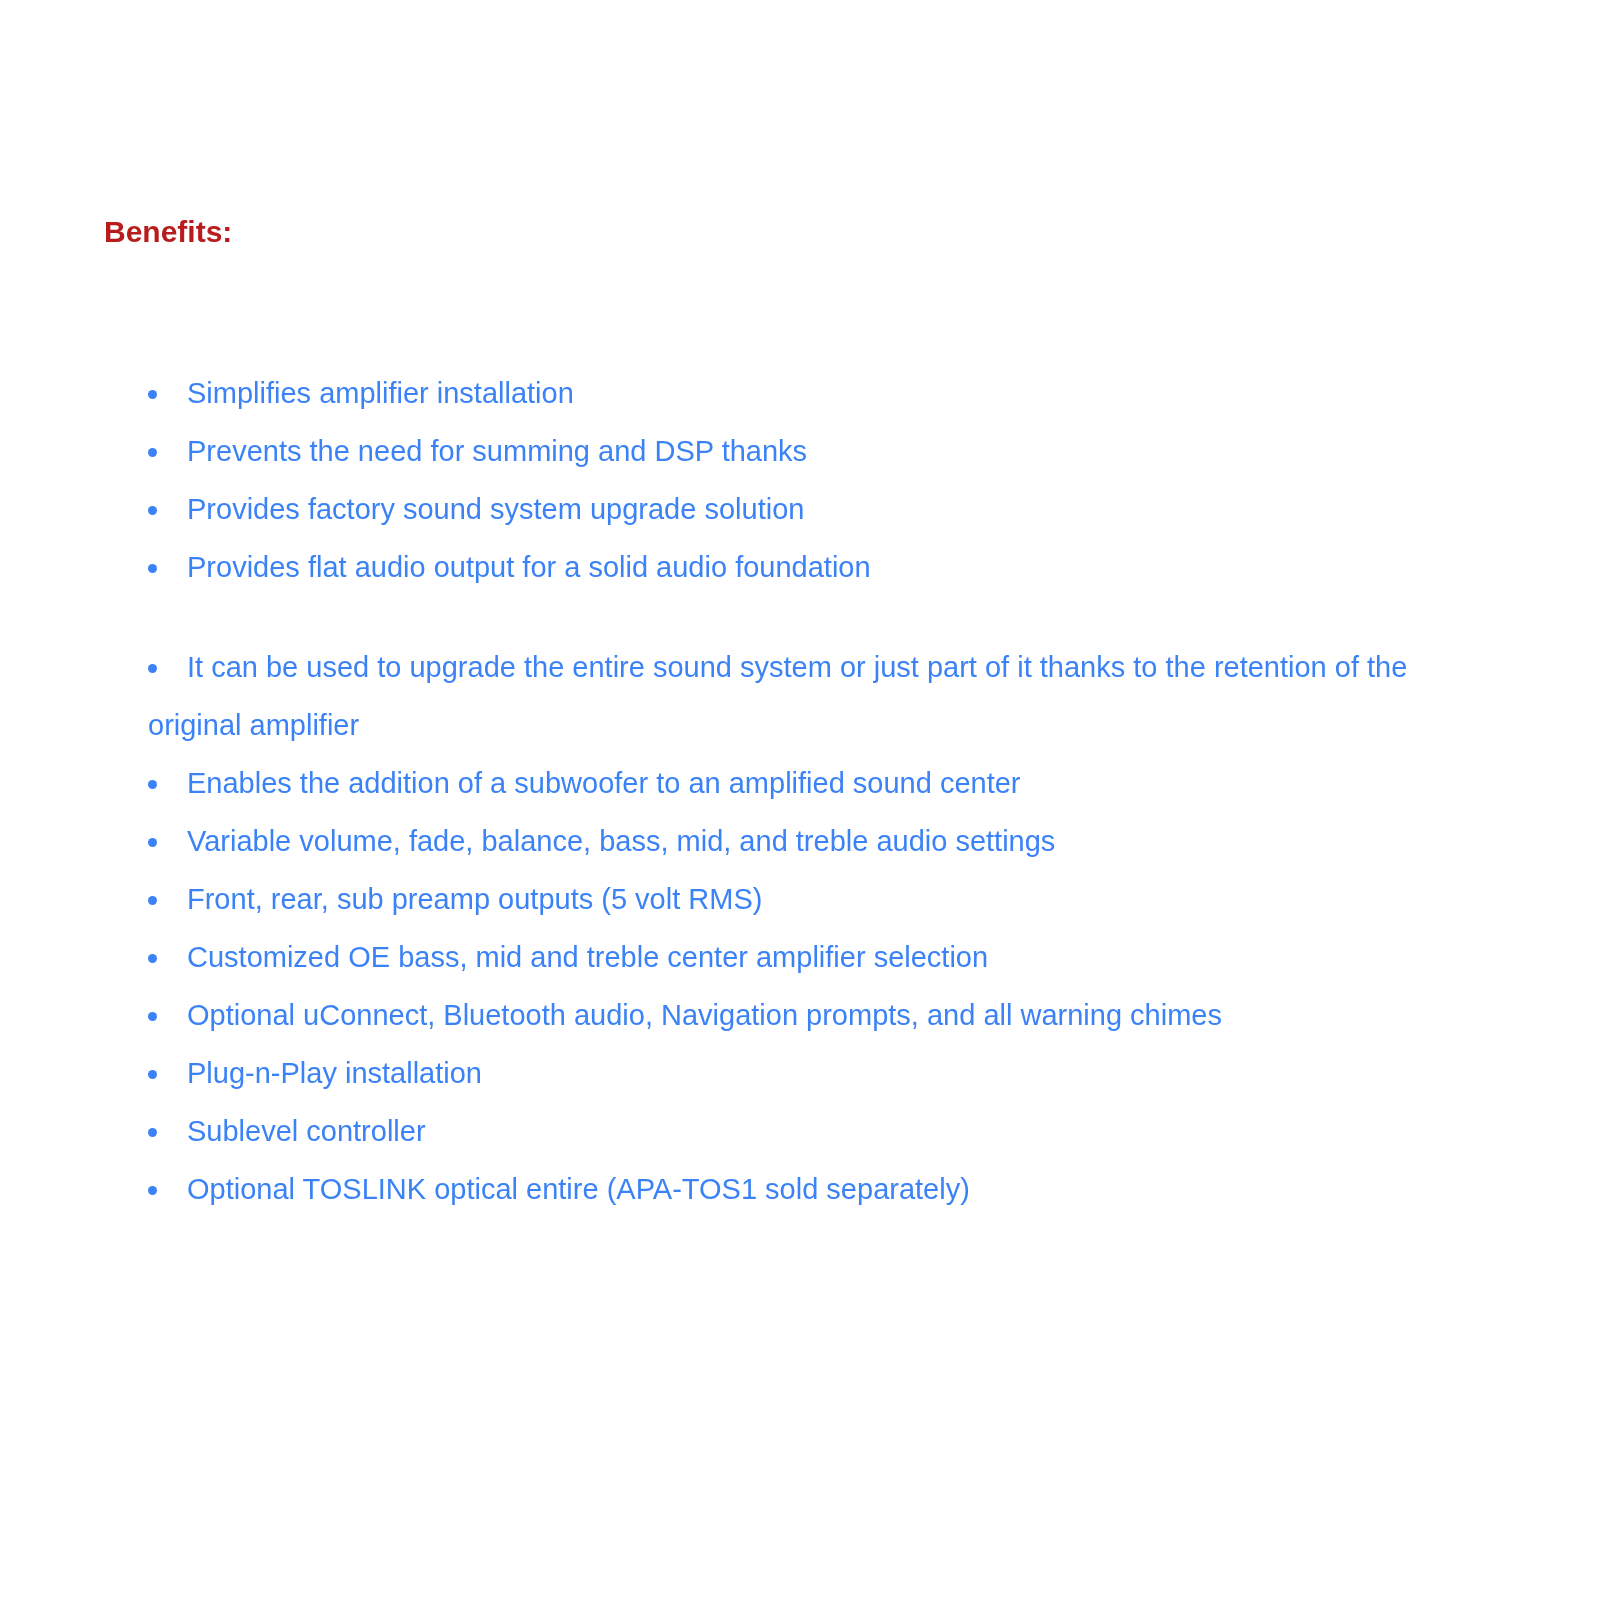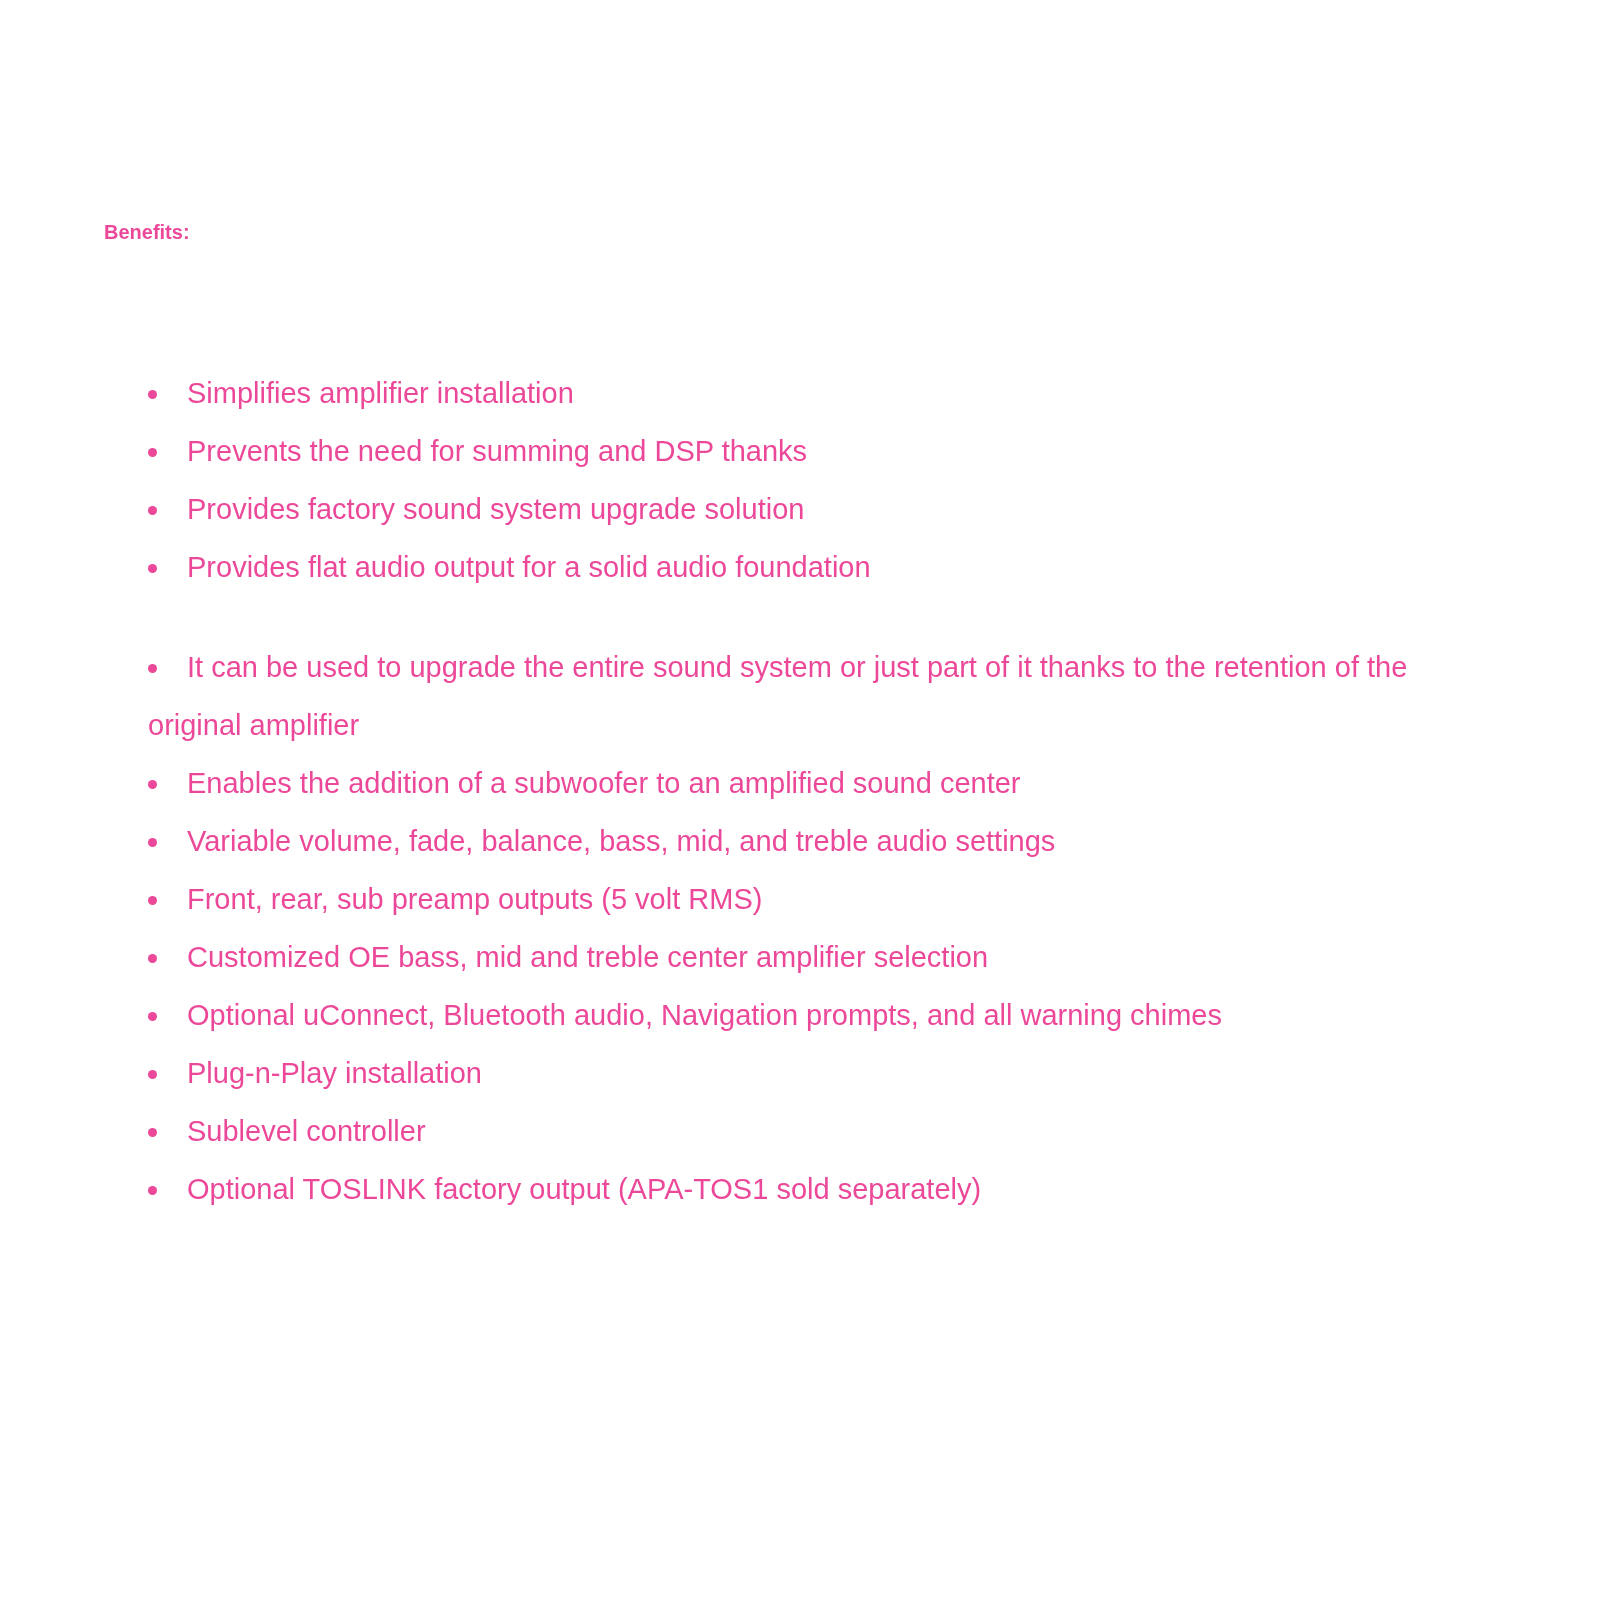--- a/index.html
+++ b/index.html
@@ -15,35 +15,35 @@
     color: #4d4d4d;
     overflow: hidden;
   }
   .doc {
     box-sizing: border-box;
     width: 1600px;
     height: 1600px;
     padding: 212px 104px 0 104px;
   }
   .section-heading {
-    font-size: 20px;
+    font-size: 30px;
     font-weight: 700;
-    color: #ec4899;
+    color: #b91c1c;
     margin: 0 0 112px 0;
     line-height: 40px;
   }
   ul.bullet-list {
     list-style: disc inside;
     margin: 0 0 42px 0;
     padding: 0 0 0 44px;
   }
   ul.bullet-list li {
     font-size: 29px;
     line-height: 58px;
-    color: #ec4899;
+    color: #3b82f6;
     font-weight: 400;
   }
 </style>
 </head>
 <body>
 
 <div class="doc" id="doc-root">
   <section class="doc-section">
     <h2 class="section-heading">Benefits:</h2>
     <ul class="bullet-list">
@@ -57,16 +57,16 @@
   <section class="doc-section">
     <ul class="bullet-list">
         <li>It can be used to upgrade the entire sound system or just part of it thanks to the retention of the original amplifier</li>
         <li>Enables the addition of a subwoofer to an amplified sound center</li>
         <li>Variable volume, fade, balance, bass, mid, and treble audio settings</li>
         <li>Front, rear, sub preamp outputs (5 volt RMS)</li>
         <li>Customized OE bass, mid and treble center amplifier selection</li>
         <li>Optional uConnect, Bluetooth audio, Navigation prompts, and all warning chimes</li>
         <li>Plug-n-Play installation</li>
         <li>Sublevel controller</li>
-        <li>Optional TOSLINK factory output (APA-TOS1 sold separately)</li>
+        <li>Optional TOSLINK optical entire (APA-TOS1 sold separately)</li>
       </ul>
   </section>
 </div>
 
 </body></html>

